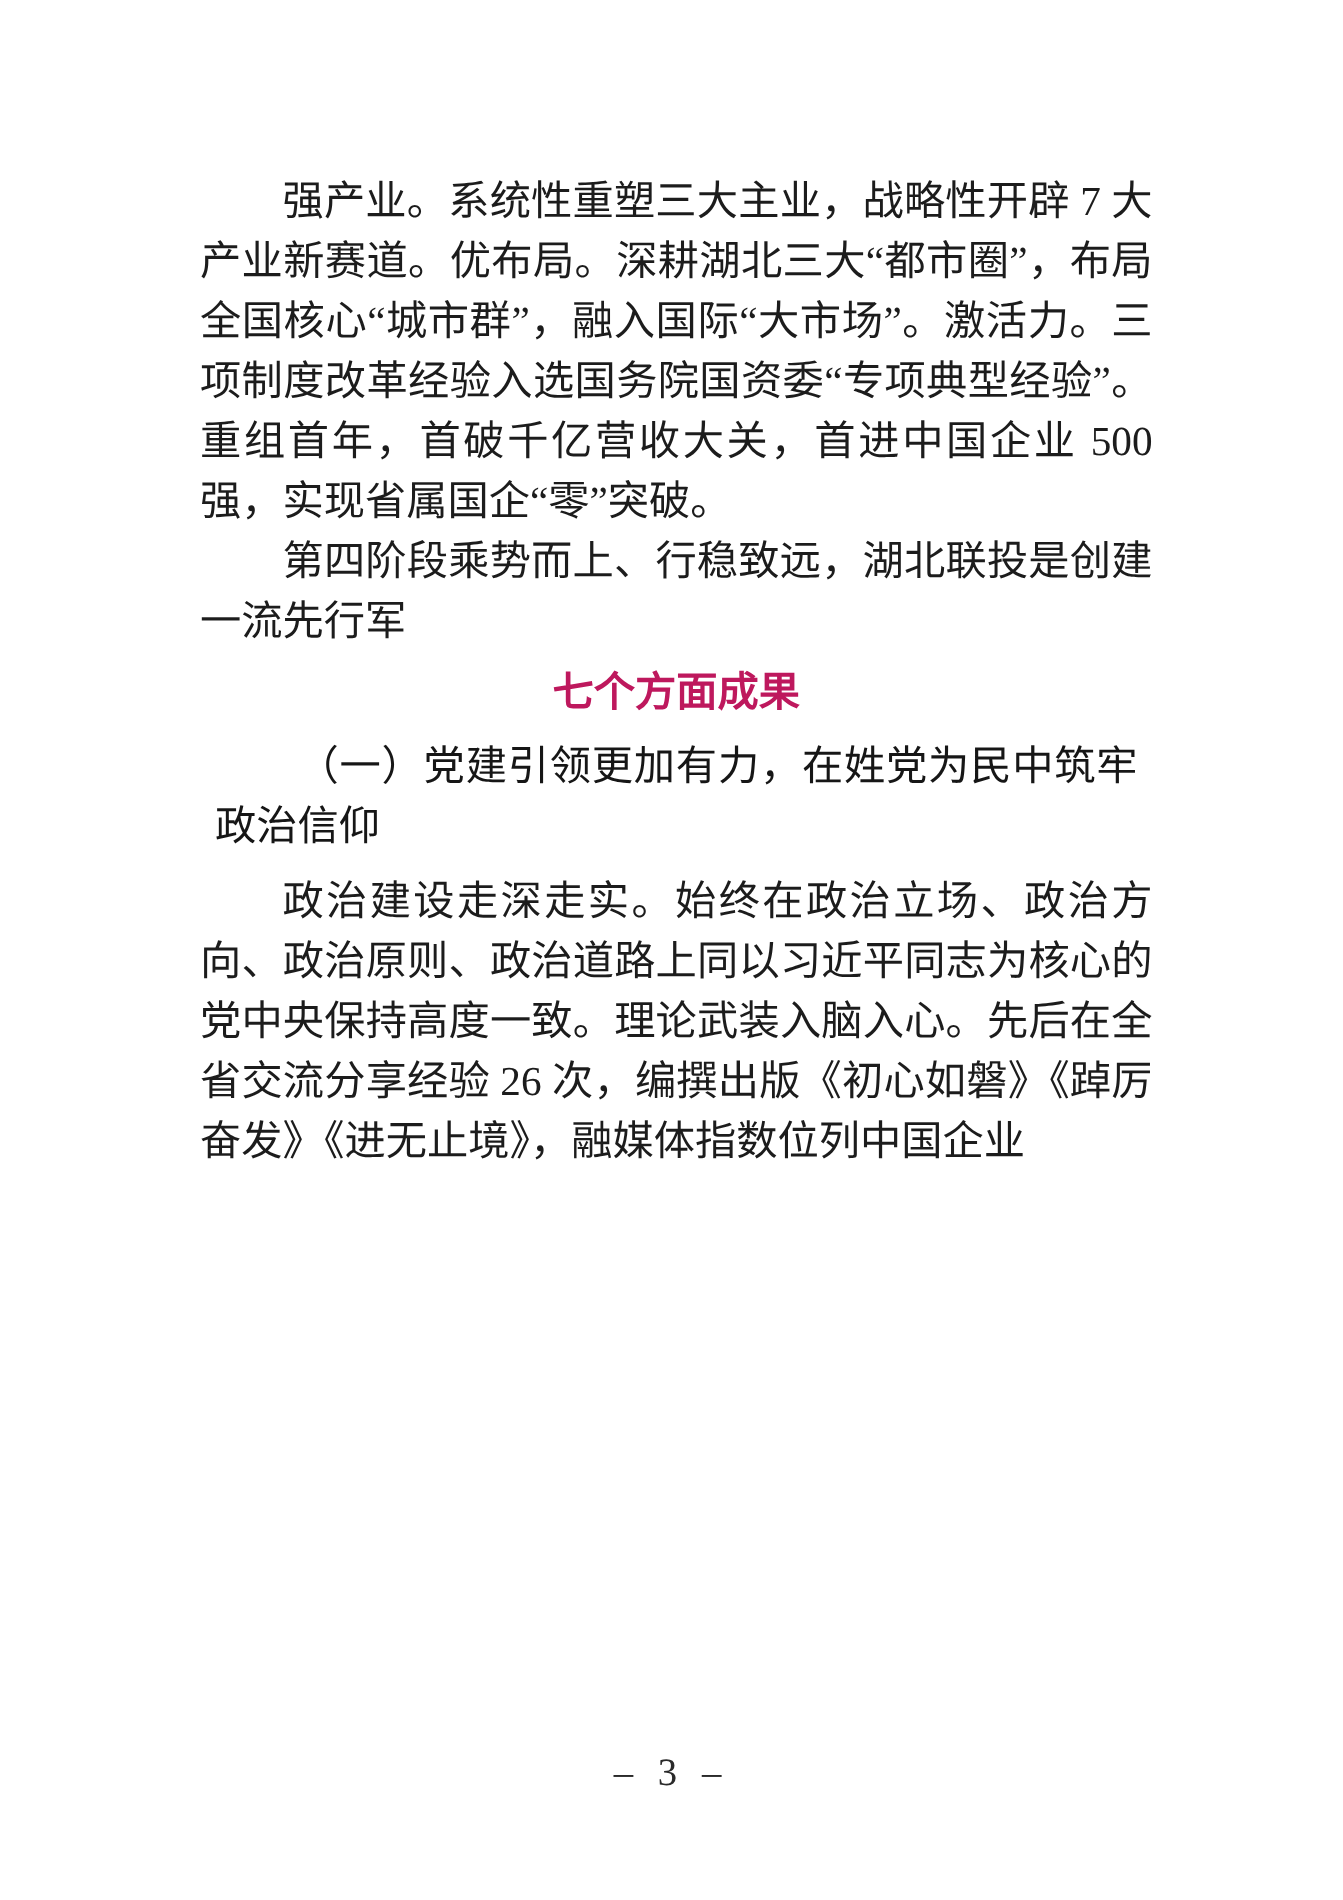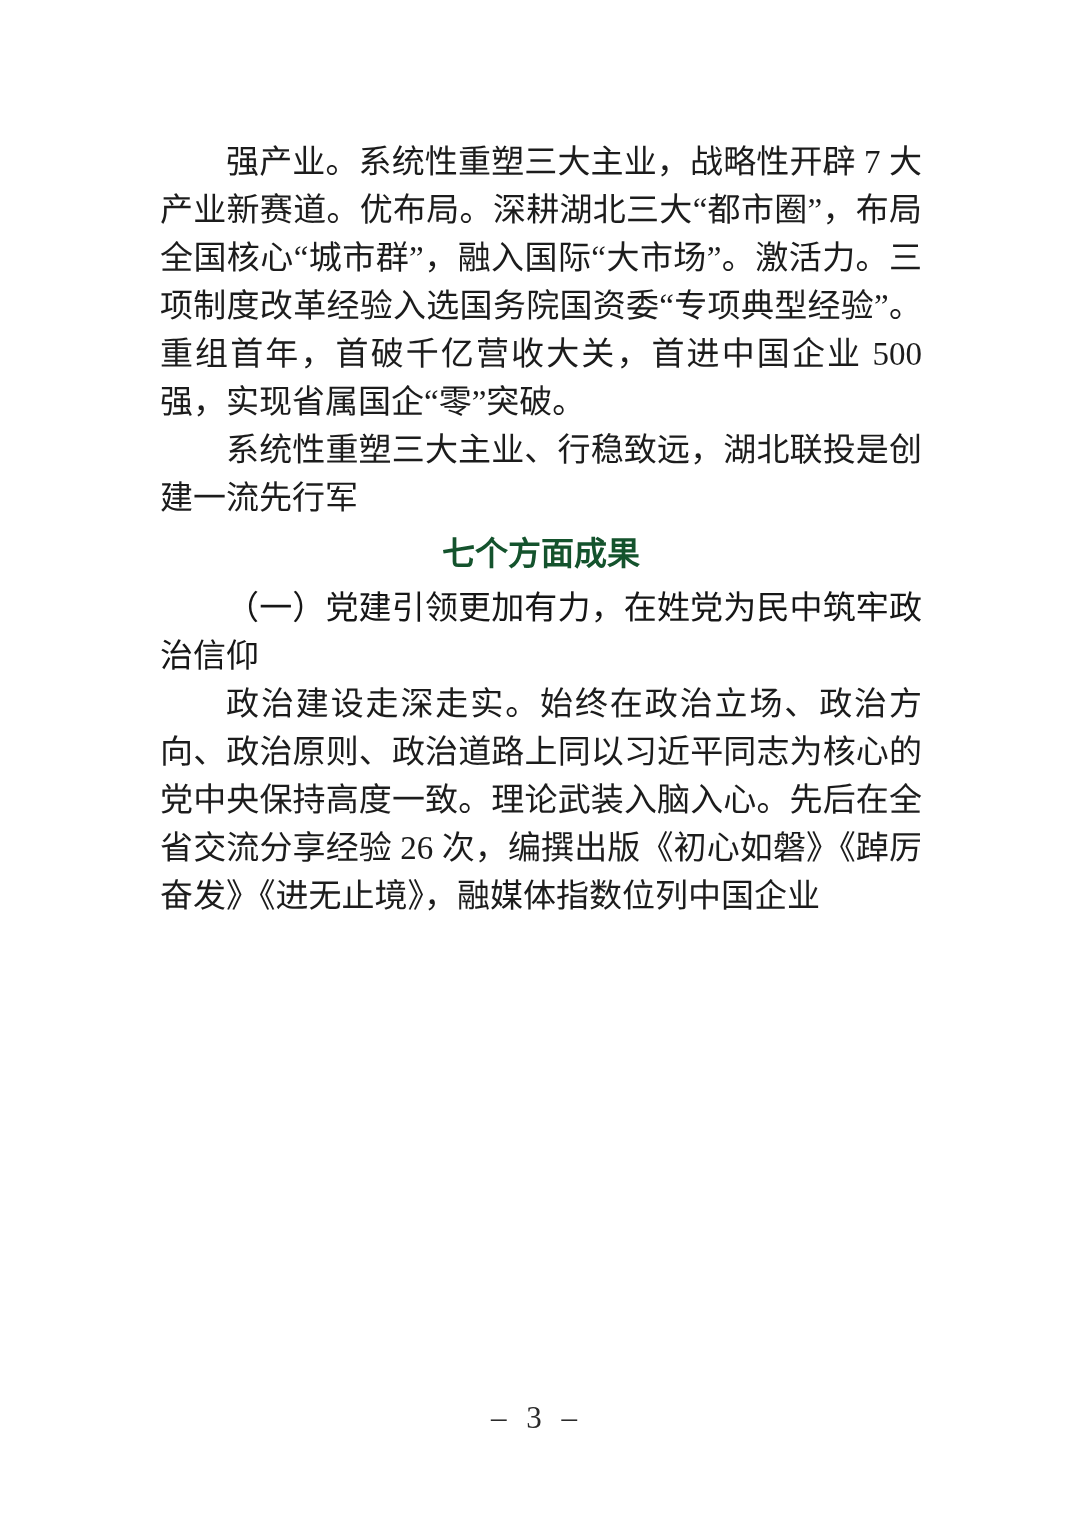--- a/index.html
+++ b/index.html
@@ -30,24 +30,24 @@
     text-indent: 2em;
     word-break: break-all;
   }
   h2.center-heading {
     margin: 8px 0 6px 0;
     font-family: "Liberation Sans", "DejaVu Sans", sans-serif;
     font-size: 33px;
     line-height: 48px;
     font-weight: bold;
     text-align: center;
-    color: #14532d;
+    color: #be185d;
   }
   p.sub-heading {
-    margin: 0;
+    margin: 12px;
     font-family: "Liberation Serif", "DejaVu Serif", serif;
     font-size: 33px;
     line-height: 48px;
     color: #161616;
     text-indent: 2em;
     text-align: justify;
     word-break: break-all;
   }
   .page-number {
     position: absolute;
@@ -60,19 +60,19 @@
     color: #2a2a2a;
     letter-spacing: 6px;
   }
 </style>
 </head>
 <body>
 
 <div class="page">
   <div class="content">
     <p class="body">强产业。系统性重塑三大主业，战略性开辟 7 大产业新赛道。优布局。深耕湖北三大“都市圈”，布局全国核心“城市群”，融入国际“大市场”。激活力。三项制度改革经验入选国务院国资委“专项典型经验”。重组首年，首破千亿营收大关，首进中国企业 500 强，实现省属国企“零”突破。</p>
-    <p class="body">系统性重塑三大主业、行稳致远，湖北联投是创建一流先行军</p>
+    <p class="body">第四阶段乘势而上、行稳致远，湖北联投是创建一流先行军</p>
     <h2 class="center-heading">七个方面成果</h2>
     <p class="sub-heading">（一）党建引领更加有力，在姓党为民中筑牢政治信仰</p>
     <p class="body">政治建设走深走实。始终在政治立场、政治方向、政治原则、政治道路上同以习近平同志为核心的党中央保持高度一致。理论武装入脑入心。先后在全省交流分享经验 26 次，编撰出版《初心如磐》《踔厉奋发》《进无止境》，融媒体指数位列中国企业</p>
   </div>
   <div class="page-number">– 3 –</div>
 </div>
 
 </body></html>

